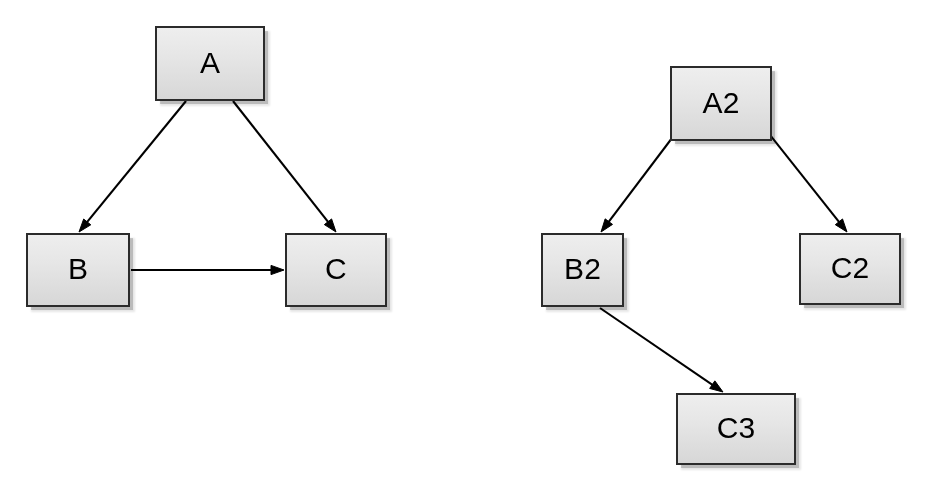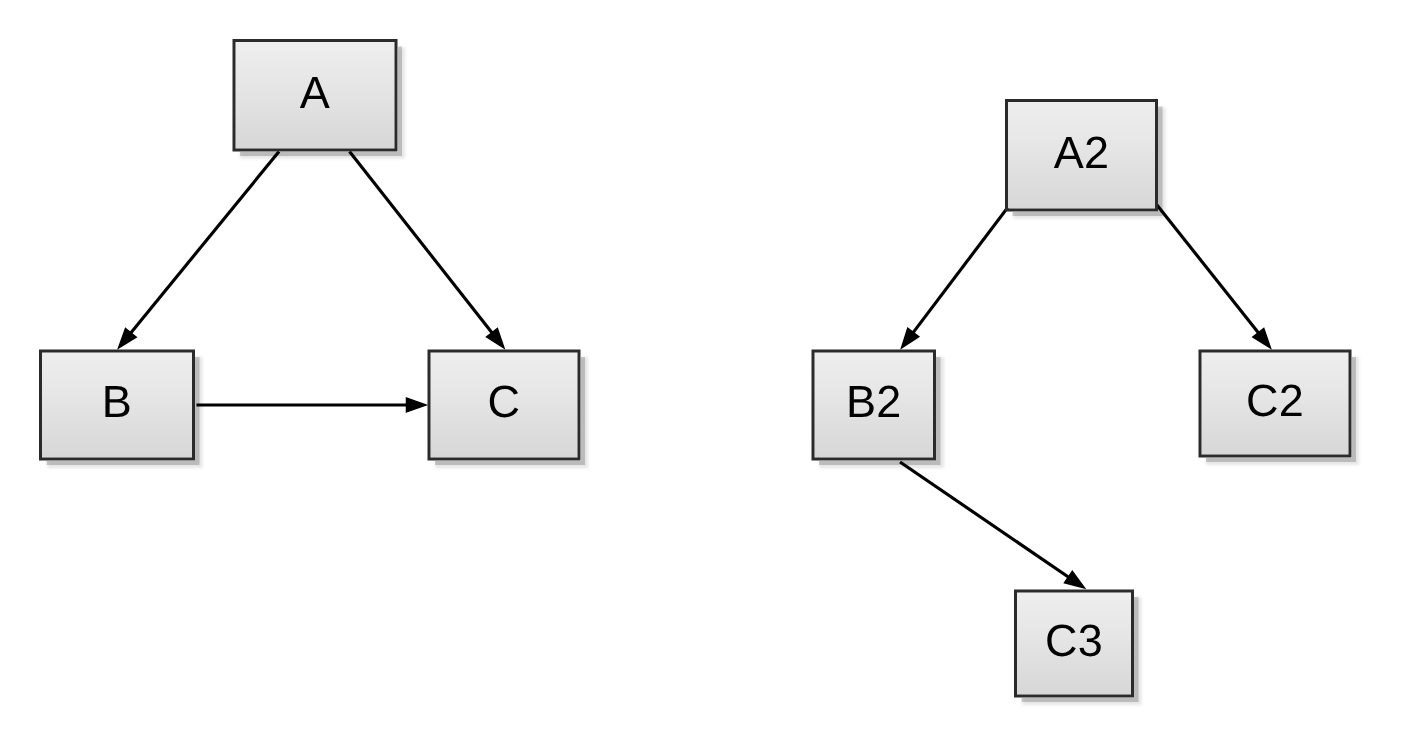--- a/index.html
+++ b/index.html
@@ -89,17 +89,17 @@
       </div>
       <div class="node" style="left: 670px; top: 26px; width: 102px; height: 75px; margin-top: 40px;">
         <span class="node-label">A2</span>
       </div>
       <div class="node" style="left: 541px; top: 233px; width: 83px; height: 74px;">
         <span class="node-label">B2</span>
       </div>
       <div class="node" style="left: 799px; top: 233px; width: 102px; height: 72px; text-align: right;">
         <span class="node-label">C2</span>
       </div>
-      <div class="node" style="left: 676px; top: 393px; width: 80px; height: 72px; align-items: center;">
+      <div class="node" style="left: 676px; top: 393px; width: 120px; height: 72px; align-items: center;">
         <span class="node-label">C3</span>
       </div>
     </div>
 </div>
 
 </body></html>

